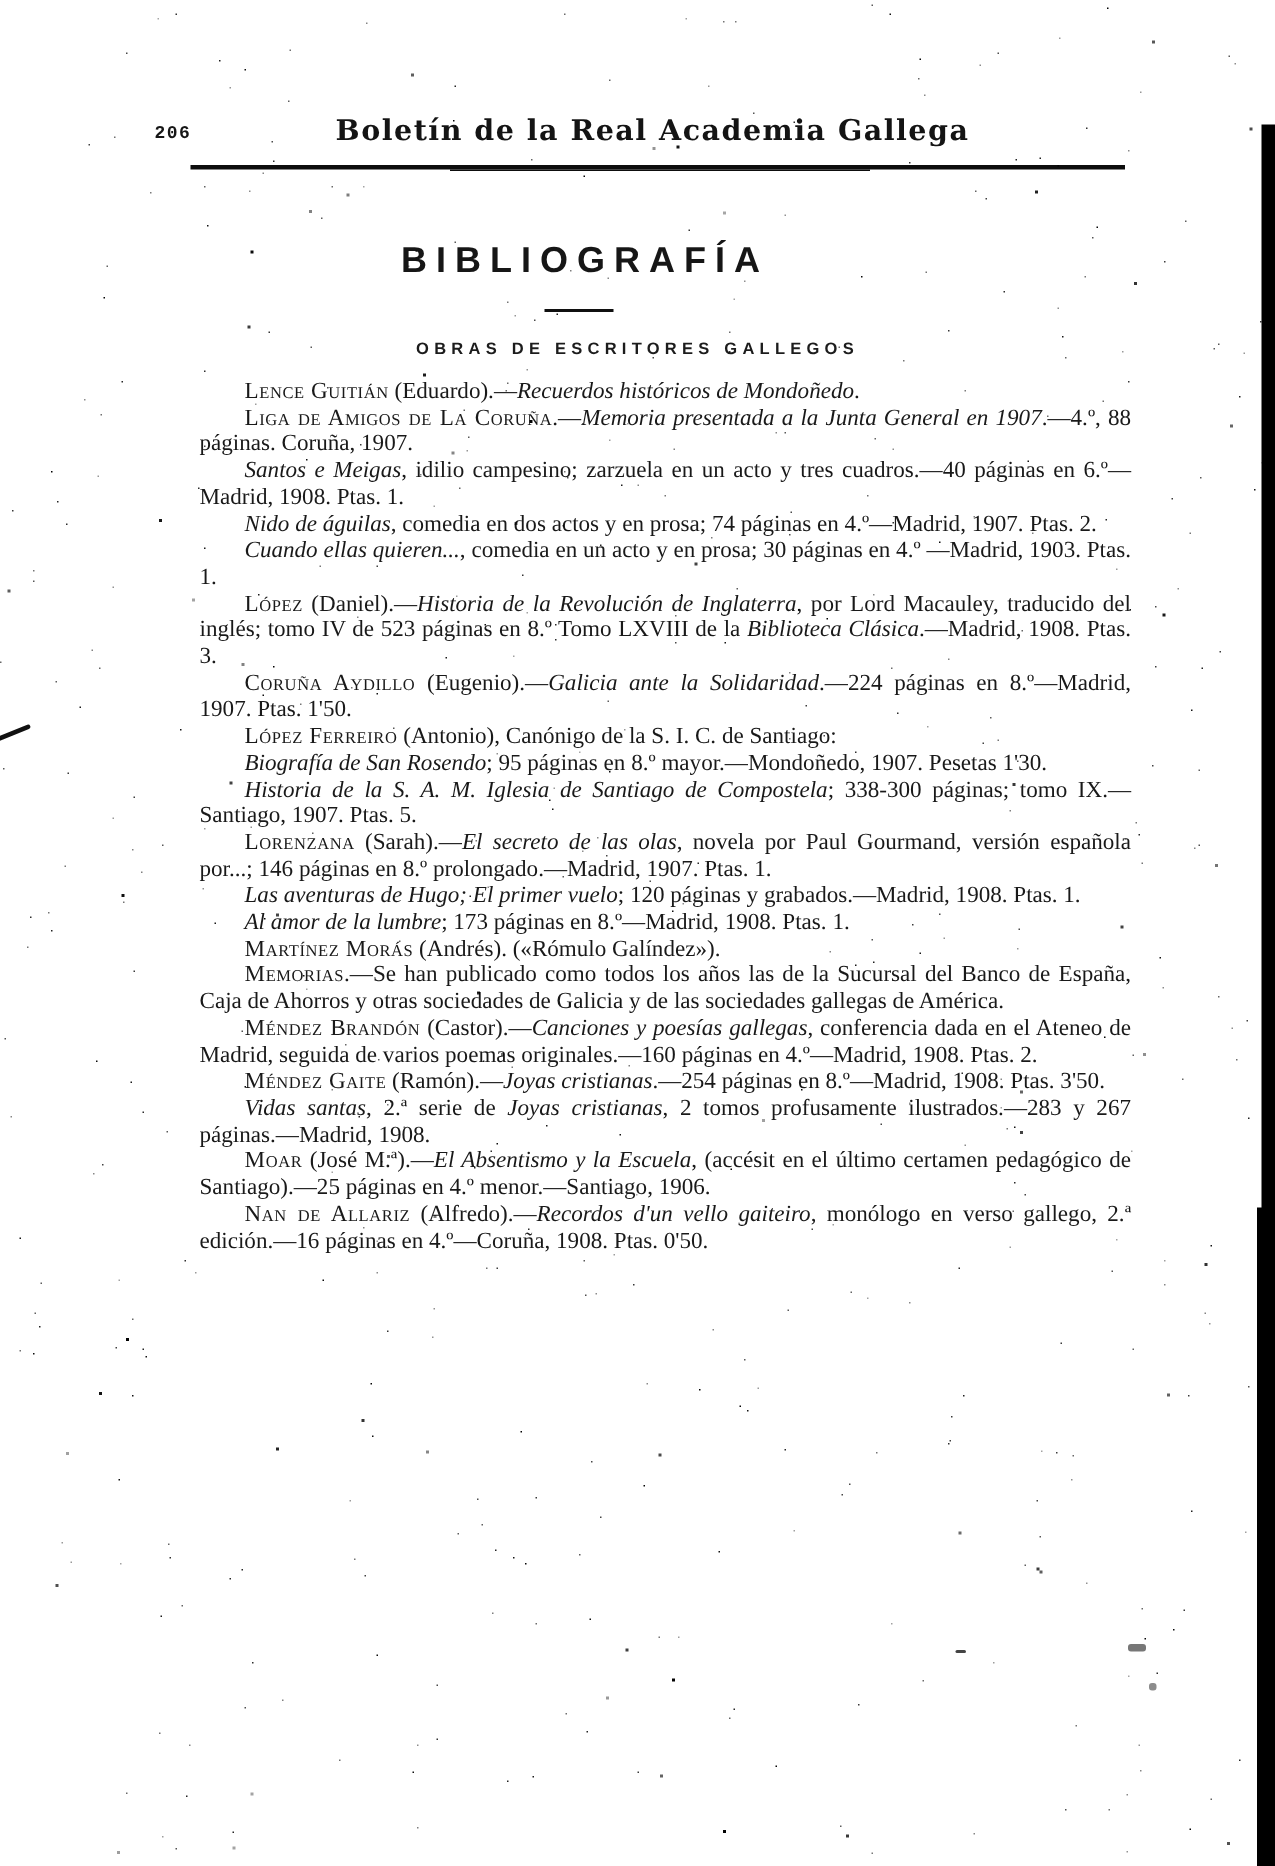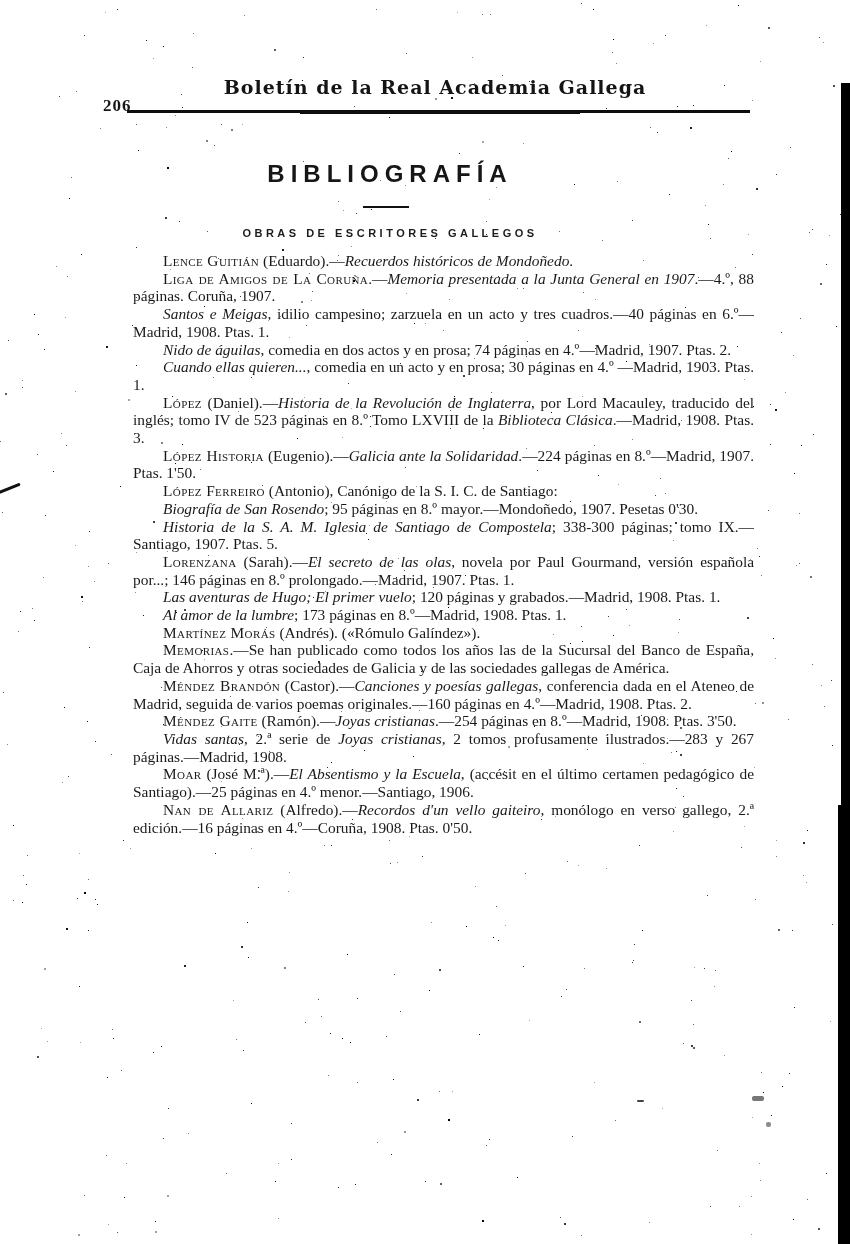--- a/index.html
+++ b/index.html
@@ -7,23 +7,23 @@
     width:850px;height:1244px;
     background:#ffffff;
     font-family:"Liberation Serif", serif;
     position:relative;
     overflow:hidden;
   }
   .page{position:absolute;inset:0;}
 
   
   .pagenum{
-    position:absolute;left:103px;top:96px;
-    font-size:17px;font-weight:bold;color:#161616;
-    font-family:Liberation Serif, serif;
+    position:absolute;left:103px;top:82px;
+    font-size:12px;font-weight:bold;color:#161616;
+    font-family:Liberation Mono, monospace;
     letter-spacing:1px;
   }
   .running-title{
     position:absolute;left:190px;top:76px;width:490px;
     text-align:center;
     font-family:"DejaVu Serif", serif;
     font-weight:bold;font-size:19px;color:#141414;
     letter-spacing:1px;
   }
   .header-rule{
@@ -46,20 +46,21 @@
   .title-rule{
     position:absolute;left:363px;top:206px;width:46px;height:2px;
     background:#101010;
   }
   .subtitle{
     position:absolute;left:0;top:227px;width:780px;margin:0;
     text-align:center;
     font-family:"Liberation Sans", sans-serif;
     font-weight:bold;font-size:11px;color:#1c1c1c;
     letter-spacing:3.5px;
+    padding-left:35px;
   }
 
   
   .entries{
     position:absolute;left:133px;top:252px;width:621px;
     font-size:15.4px;line-height:17.7px;color:#191919;
     text-align:justify;
   }
   .entry{margin:0;text-indent:30px;}
   .sc{font-variant:small-caps;letter-spacing:0.4px;}
@@ -107,23 +108,23 @@
   <div class="title-rule"></div>
   <h2 class="subtitle">OBRAS DE ESCRITORES GALLEGOS</h2>
 
   <div class="entries" id="entries">
       <p class="entry"><span class="sc">Lence Guitián</span><span class="n"> (Eduardo).—</span><span class="i">Recuerdos históricos de Mondoñedo</span><span class="n">.</span></p>
       <p class="entry"><span class="sc">Liga de Amigos de La Coruña</span><span class="n">.—</span><span class="i">Memoria presentada a la Junta General en 1907</span><span class="n">.—4.º, 88 páginas. Coruña, 1907.</span></p>
       <p class="entry"><span class="i">Santos e Meigas</span><span class="n">, idilio campesino; zarzuela en un acto y tres cuadros.—40 páginas en 6.º—Madrid, 1908. Ptas. 1.</span></p>
       <p class="entry"><span class="i">Nido de águilas</span><span class="n">, comedia en dos actos y en prosa; 74 páginas en 4.º—Madrid, 1907. Ptas. 2.</span></p>
       <p class="entry"><span class="i">Cuando ellas quieren...</span><span class="n">, comedia en un acto y en prosa; 30 páginas en 4.º —Madrid, 1903. Ptas. 1.</span></p>
       <p class="entry"><span class="sc">López</span><span class="n"> (Daniel).—</span><span class="i">Historia de la Revolución de Inglaterra</span><span class="n">, por Lord Macauley, traducido del inglés; tomo IV de 523 páginas en 8.º Tomo LXVIII de la </span><span class="i">Biblioteca Clásica</span><span class="n">.—Madrid, 1908. Ptas. 3.</span></p>
-      <p class="entry"><span class="sc">López Historia</span><span class="n"> (Eugenio).—</span><span class="i">Galicia ante la Solidaridad</span><span class="n">.—224 páginas en 8.º—Madrid, 1907. Ptas. 1'50.</span></p>
+      <p class="entry"><span class="sc">Coruña Aydillo</span><span class="n"> (Eugenio).—</span><span class="i">Galicia ante la Solidaridad</span><span class="n">.—224 páginas en 8.º—Madrid, 1907. Ptas. 1'50.</span></p>
       <p class="entry"><span class="sc">López Ferreiro</span><span class="n"> (Antonio), Canónigo de la S. I. C. de Santiago:</span></p>
-      <p class="entry"><span class="i">Biografía de San Rosendo</span><span class="n">; 95 páginas en 8.º mayor.—Mondoñedo, 1907. Pesetas 0'30.</span></p>
+      <p class="entry"><span class="i">Biografía de San Rosendo</span><span class="n">; 95 páginas en 8.º mayor.—Mondoñedo, 1907. Pesetas 1'30.</span></p>
       <p class="entry"><span class="i">Historia de la S. A. M. Iglesia de Santiago de Compostela</span><span class="n">; 338-300 páginas; tomo IX.—Santiago, 1907. Ptas. 5.</span></p>
       <p class="entry"><span class="sc">Lorenzana</span><span class="n"> (Sarah).—</span><span class="i">El secreto de las olas</span><span class="n">, novela por Paul Gourmand, versión española por...; 146 páginas en 8.º prolongado.—Madrid, 1907. Ptas. 1.</span></p>
       <p class="entry"><span class="i">Las aventuras de Hugo; El primer vuelo</span><span class="n">; 120 páginas y grabados.—Madrid, 1908. Ptas. 1.</span></p>
       <p class="entry"><span class="i">Al amor de la lumbre</span><span class="n">; 173 páginas en 8.º—Madrid, 1908. Ptas. 1.</span></p>
       <p class="entry"><span class="sc">Martínez Morás</span><span class="n"> (Andrés). («Rómulo Galíndez»).</span></p>
       <p class="entry"><span class="sc">Memorias</span><span class="n">.—Se han publicado como todos los años las de la Sucursal del Banco de España, Caja de Ahorros y otras sociedades de Galicia y de las sociedades gallegas de América.</span></p>
       <p class="entry"><span class="sc">Méndez Brandón</span><span class="n"> (Castor).—</span><span class="i">Canciones y poesías gallegas</span><span class="n">, conferencia dada en el Ateneo de Madrid, seguida de varios poemas originales.—160 páginas en 4.º—Madrid, 1908. Ptas. 2.</span></p>
       <p class="entry"><span class="sc">Méndez Gaite</span><span class="n"> (Ramón).—</span><span class="i">Joyas cristianas</span><span class="n">.—254 páginas en 8.º—Madrid, 1908. Ptas. 3'50.</span></p>
       <p class="entry"><span class="i">Vidas santas</span><span class="n">, 2.ª serie de </span><span class="i">Joyas cristianas</span><span class="n">, 2 tomos profusamente ilustrados.—283 y 267 páginas.—Madrid, 1908.</span></p>
       <p class="entry"><span class="sc">Moar</span><span class="n"> (José M.ª).—</span><span class="i">El Absentismo y la Escuela</span><span class="n">, (accésit en el último certamen pedagógico de Santiago).—25 páginas en 4.º menor.—Santiago, 1906.</span></p>

